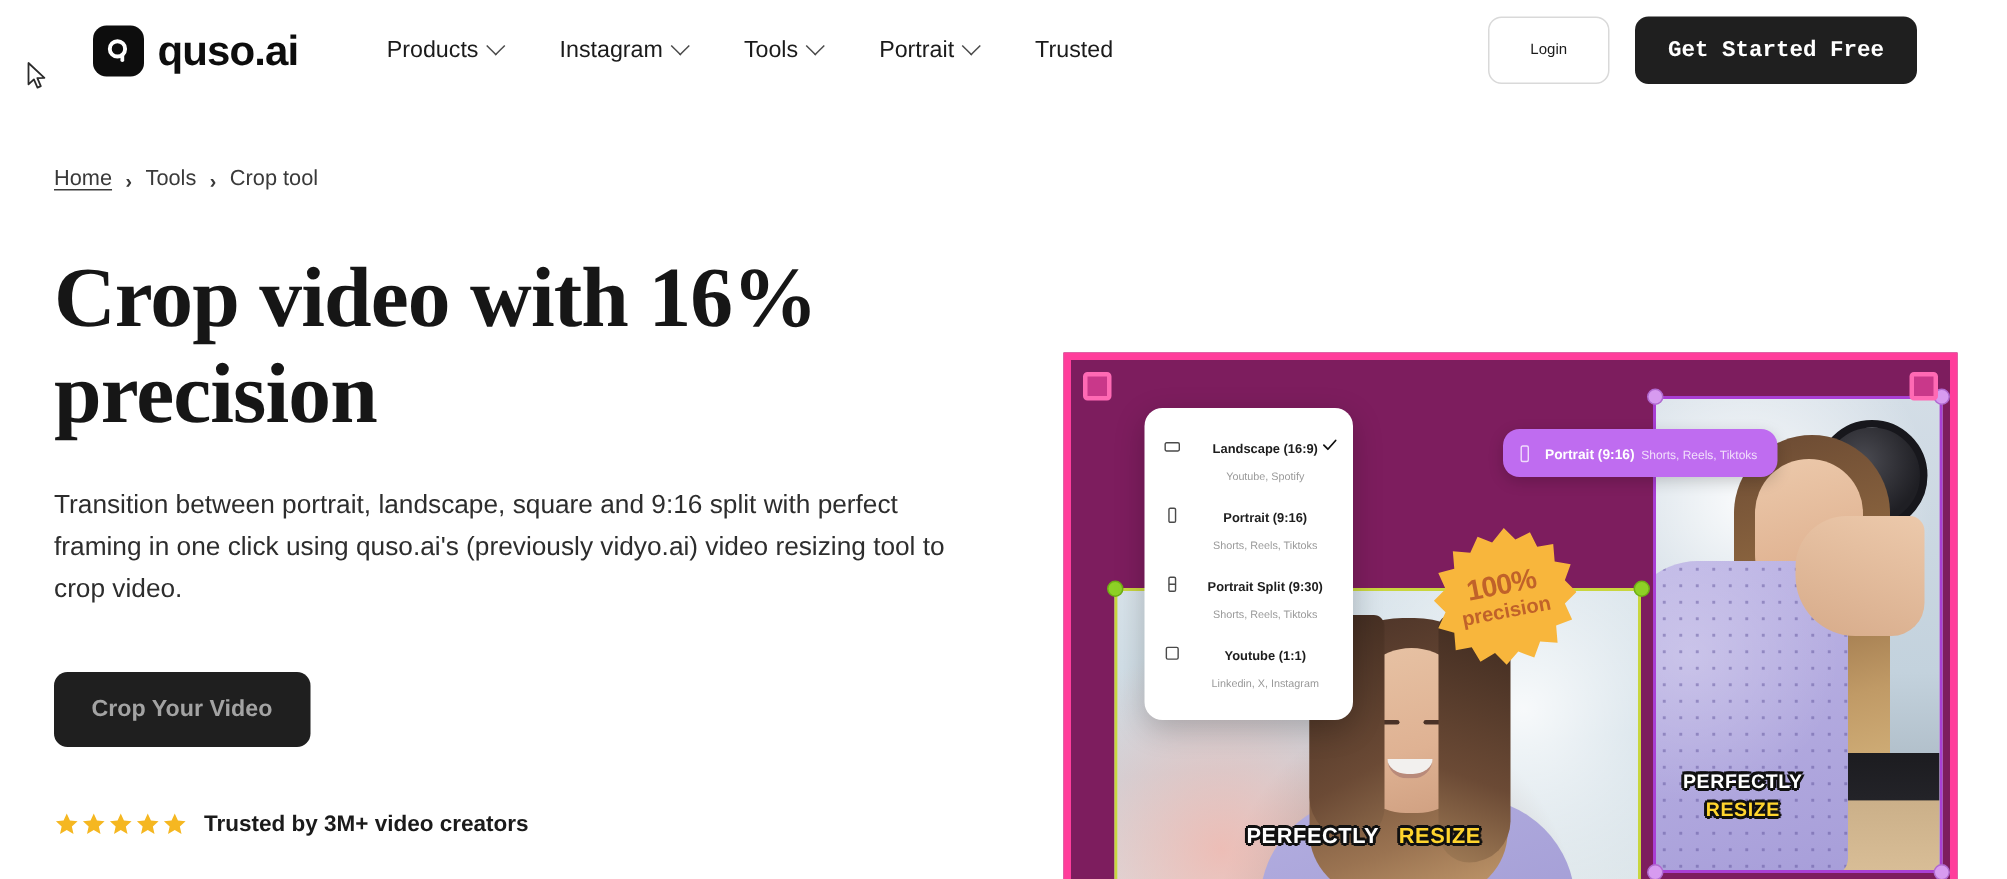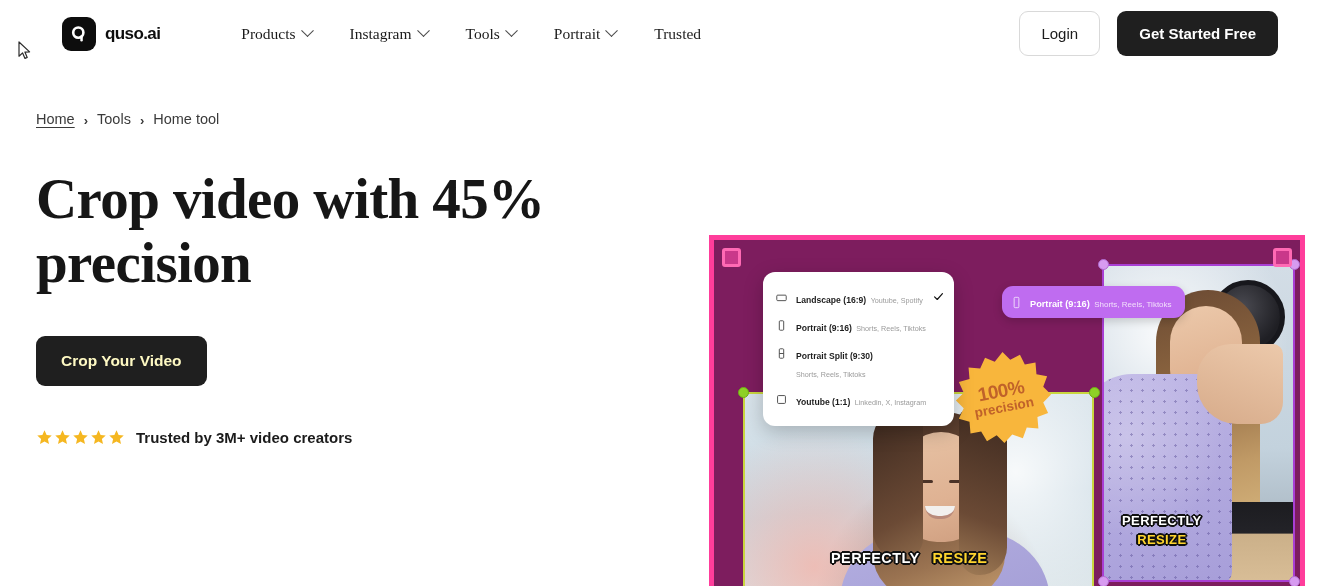--- a/index.html
+++ b/index.html
@@ -29,32 +29,31 @@
   }
   .logo-mark {
     width: 34px; height: 34px;
     background: #0d0d0d;
     border-radius: 9px;
     display: flex; align-items: center; justify-content: center;
     flex: 0 0 auto;
   }
   .logo-mark svg { display:block; }
   .brand-name {
-    font-size: 17px;
+    font-size: 28px;
     font-weight: 700;
     color: #0d0d0d;
     letter-spacing: -0.6px;
   }
 
   .nav-links {
     display: flex;
     align-items: center;
     gap: 38px;
-    margin-left: 81px;
-    font-family: Liberation Serif, serif;
+    margin-left: 59px;
   }
   .nav-link {
     display: flex;
     align-items: center;
     gap: 7px;
     font-size: 15.5px;
     color: #1b1b1b;
     cursor: pointer;
     white-space: nowrap;
   }
@@ -70,36 +69,36 @@
     margin-left: auto;
     display: flex;
     align-items: center;
     gap: 17px;
   }
   .btn-login {
     width: 81px; height: 45px;
     border: 1px solid #d9d9d9;
     border-radius: 9px;
     background: #fff;
-    font-size: 15px;
+    font-size: 10px;
     color: #1b1b1b;
     cursor: pointer;
     font-family: inherit;
   }
   .btn-started {
     height: 45px;
     padding: 0 22px;
     border: none;
     border-radius: 9px;
     background: #1f1f1f;
     color: #ffffff;
     font-size: 15px;
     font-weight: 700;
     cursor: pointer;
-    font-family: Liberation Sans, sans-serif;
+    font-family: Liberation Mono, monospace;
     white-space: nowrap;
   }
 
   
   .cursor {
     position: absolute;
     left: 18px; top: 41px;
     width: 13px; height: 19px;
     pointer-events: none;
   }
@@ -149,21 +148,21 @@
     max-width: 625px;
   }
 
   .btn-crop {
     margin-top: 41px;
     height: 50px;
     padding: 0 25px;
     border: none;
     border-radius: 9px;
     background: #1f1f1f;
-    color: #fef9c3;
+    color: #a3a3a3;
     font-size: 15.5px;
     font-weight: 700;
     cursor: pointer;
     font-family: inherit;
   }
 
   .trust {
     margin-top: 43px;
     display: flex;
     align-items: center;
@@ -344,26 +343,27 @@
     border-radius: 50%;
     z-index: 30;
   }
   .dot.green { background: #8ed126; border: 1.5px solid #6fae14; }
   .dot.purple { background: #d79bf0; border: 1.5px solid #b06ad0; }
 
   
   .dropdown {
     position: absolute;
     left: 49px; top: 32px;
-    width: 191px;
+    width: 139px;
     background: #ffffff;
     border-radius: 12px;
     padding: 12px 0 12px 0;
     box-shadow: 0 6px 20px rgba(0,0,0,0.22);
     z-index: 35;
+    text-align: center;
   }
   .dd-item {
     display: flex;
     align-items: flex-start;
     gap: 9px;
     padding: 5px 11px 5px 13px;
     position: relative;
     cursor: pointer;
   }
   .dd-ico {
@@ -524,25 +524,26 @@
 
 <div class="page">
 
   <div class="left-col">
 
     <div class="breadcrumb">
       <span class="crumb home">Home</span>
       <span class="crumb-sep">›</span>
       <span class="crumb">Tools</span>
       <span class="crumb-sep">›</span>
-      <span class="crumb current">Home tool</span>
+      <span class="crumb current">Crop tool</span>
     </div>
 
-    <h1 class="headline">Crop video with 45% precision</h1>
-
+    <h1 class="headline">Crop video with 16% precision</h1>
+
+    <p class="subcopy">Transition between portrait, landscape, square and 9:16 split with perfect framing in one click using quso.ai's (previously vidyo.ai) video resizing tool to crop video.</p>
 
     <button class="btn-crop">Crop Your Video</button>
 
     <div class="trust">
       <span class="stars">
         <span class="star">
             <svg width="17" height="17" viewBox="0 0 20 20">
               <path fill="#f5b721" d="M10 1.6l2.5 5.5 6 .6-4.5 4 1.3 5.9L10 14.6 4.7 17.6 6 11.7 1.5 7.7l6-.6z"></path>
             </svg>
           </span>

